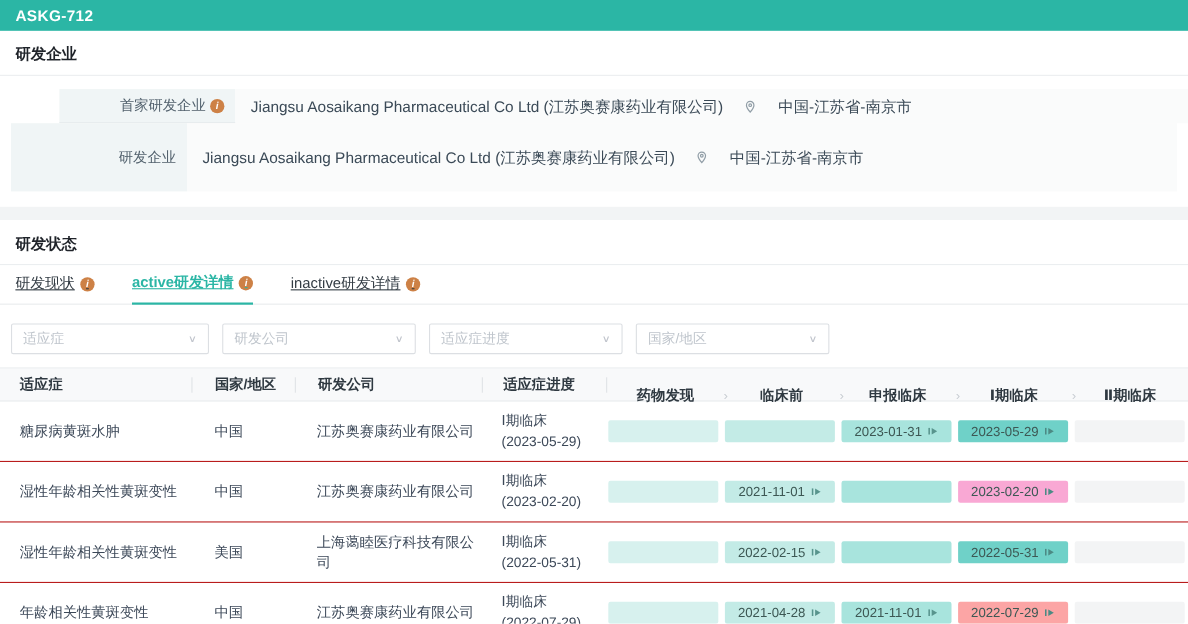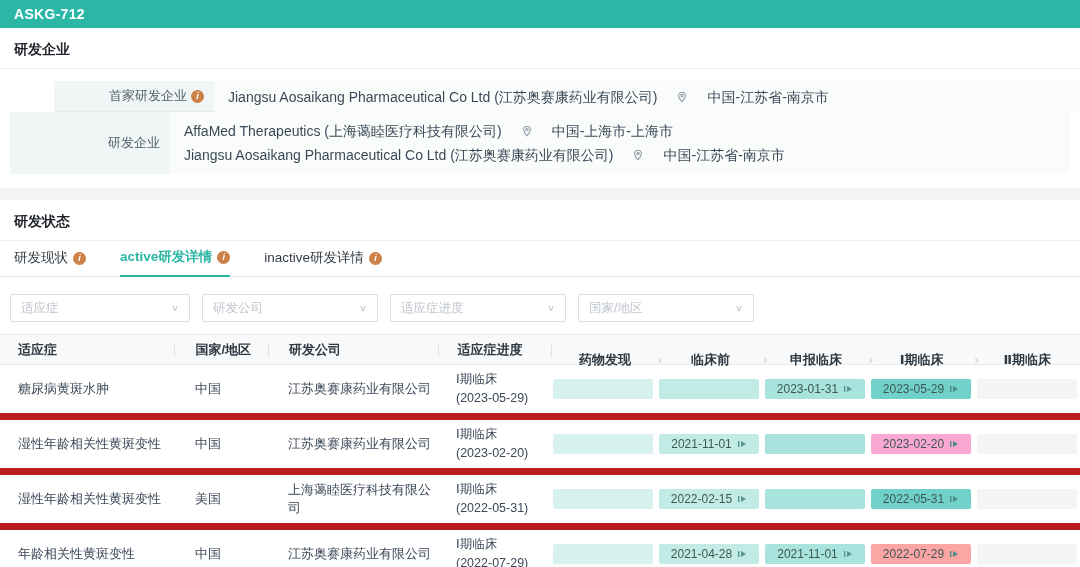--- a/index.html
+++ b/index.html
@@ -27,21 +27,21 @@
   .company-line { display:flex; align-items:center; gap:19px; font-size:14px; color:#3b4a57; line-height:24px; white-space:nowrap; }
   .info-badge { display:inline-flex; width:13px; height:13px; border-radius:50%; background:#cd8146; color:#fff;
     font-size:9px; font-weight:bold; align-items:center; justify-content:center; font-style:italic; flex:0 0 auto; }
   .pin { width:12px; height:12px; flex:0 0 auto; }
 
   
   .band { height:12px; background:#f2f4f5; margin-top:4px; }
 
   
   .tabs { display:flex; align-items:flex-end; padding:0 14px; border-bottom:1px solid #e8ebed; height:36px; gap:34px; }
-  .tab { display:flex; align-items:center; gap:5px; font-size:13.5px; color:#333c44; padding-bottom:9px; cursor:pointer; }
+  .tab { display:flex; align-items:center; gap:5px; font-size:13.5px; color:#333c44; padding-bottom:9px; cursor:pointer;text-decoration:underline; }
   .tab.active { color:#2bb6a5; font-weight:bold; border-bottom:2px solid #2bb6a5; margin-bottom:-1px; }
 
   
   .filters { display:flex; gap:12px; padding:17px 10px 12px; }
   .select { height:28px; border:1px solid #dcdfe3; border-radius:2px; display:flex; align-items:center;
     justify-content:space-between; padding:0 10px; font-size:12.5px; color:#bfc5cc; background:#fff; }
   .select .chev { color:#c0c4cc; font-size:11px; transform:scaleY(.8); }
   .sel1 { width:180px; } .sel2,.sel3,.sel4 { width:176px; }
 
   
@@ -49,21 +49,21 @@
     border-bottom:1px solid #e9ecee; font-size:13px; font-weight:bold; color:#2f3941; }
   .c1 { width:175px; padding-left:18px; }
   .c2 { width:93px;  padding-left:20px; }
   .c3 { width:170px; padding-left:20px; }
   .c4 { width:112px; padding-left:18px; }
   .tick { width:0; border-left:1px solid #dfe3e6; height:14px; }
   .c1,.c2,.c3,.c4 { position:relative; }
   .stage-h { width:106px; display:flex; align-items:center; justify-content:center; position:relative;margin-top:21px; }
   .stage-arrow { position:absolute; right:-4px; color:#c8cdd2; font-weight:normal; font-size:12px; }
 
-  .trow { display:flex; align-items:center; height:55px; border-bottom:7px solid #b91c1c; font-size:13px; color:#3c4858; }
+  .trow { display:flex; align-items:center; height:55px; border-bottom:1px solid #b91c1c; font-size:13px; color:#3c4858; }
   .progress-cell { display:flex; flex-direction:column; justify-content:center; font-size:12.5px; line-height:19px; color:#3c4858; }
   .stage-slot { width:106px; padding:0 3px;text-align:center; }
   .bar { height:20px; border-radius:2px; display:flex; align-items:center; justify-content:center; gap:5px;
     font-size:12px; color:#3d5854; }
   .bar .playicon { width:10px; height:10px; }
 </style>
 </head>
 <body>
 
 <div class="topbar">
@@ -88,28 +88,20 @@
                 <circle cx="6" cy="4.6" r="1.2"></circle>
             </svg>
             <span>中国-江苏省-南京市</span>
           </div>
         </div>
       </div>
       <div class="crow crow2">
         <div class="lcell">研发企业</div>
         <div class="ccell">
           <div class="company-line">
-            <span>AffaMed Therapeutics (上海蔼睦医疗科技有限公司)</span>
-            <svg class="pin" viewBox="0 0 12 12" fill="none" stroke="#919ea7" stroke-width="1.1">
-              <path d="M6 1.2c-1.9 0-3.4 1.5-3.4 3.4C2.6 7 6 10.8 6 10.8S9.4 7 9.4 4.6C9.4 2.7 7.9 1.2 6 1.2Z"></path>
-                <circle cx="6" cy="4.6" r="1.2"></circle>
-            </svg>
-            <span>中国-上海市-上海市</span>
-          </div>
-          <div class="company-line">
             <span>Jiangsu Aosaikang Pharmaceutical Co Ltd (江苏奥赛康药业有限公司)</span>
             <svg class="pin" viewBox="0 0 12 12" fill="none" stroke="#919ea7" stroke-width="1.1">
               <path d="M6 1.2c-1.9 0-3.4 1.5-3.4 3.4C2.6 7 6 10.8 6 10.8S9.4 7 9.4 4.6C9.4 2.7 7.9 1.2 6 1.2Z"></path>
                 <circle cx="6" cy="4.6" r="1.2"></circle>
             </svg>
             <span>中国-江苏省-南京市</span>
           </div>
         </div>
       </div>
     </div>

